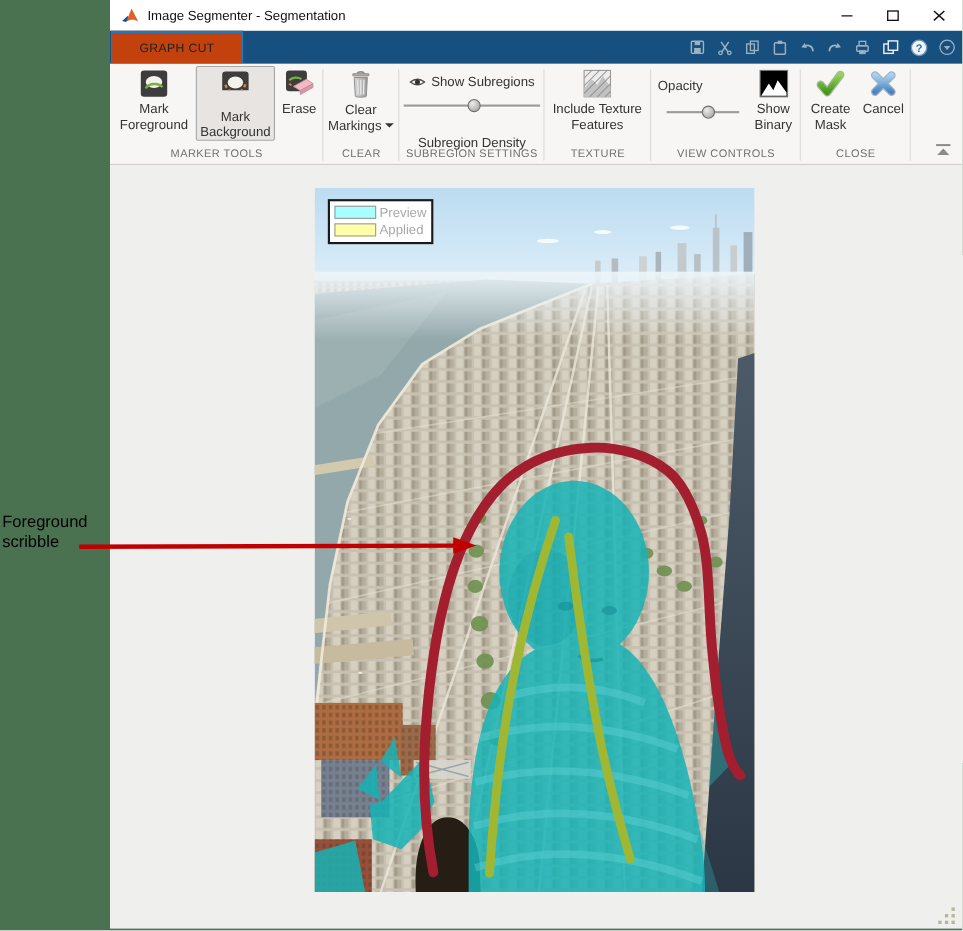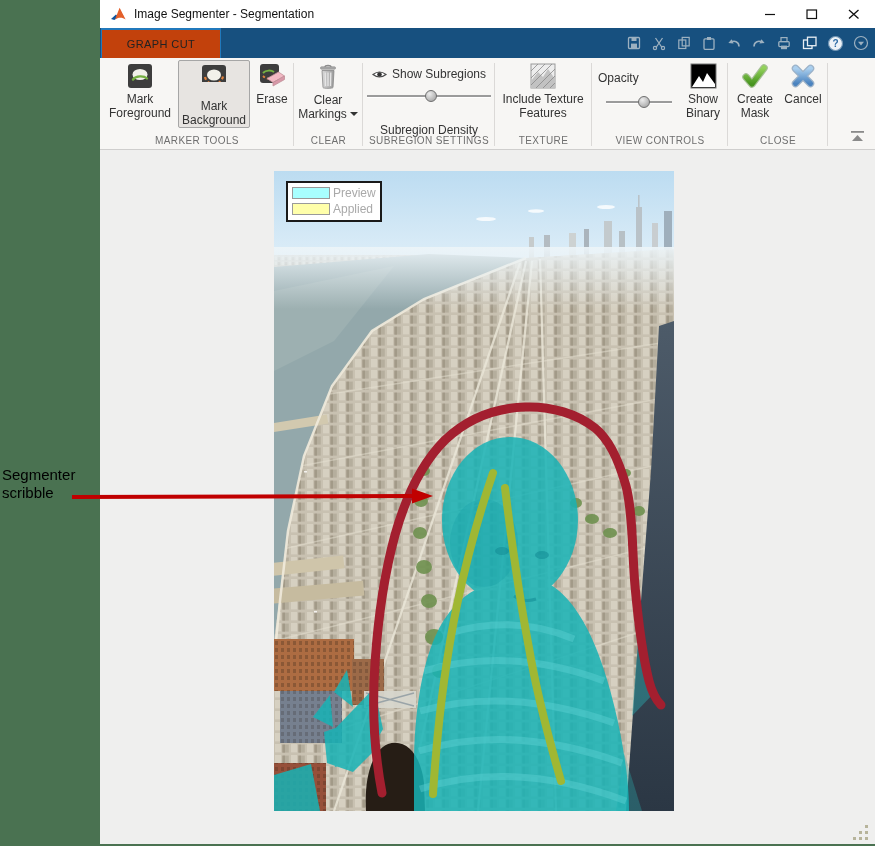--- a/index.html
+++ b/index.html
@@ -47,41 +47,41 @@
   .slider { position:relative; height:14px; }
   .slider .track { position:absolute; left:0; right:0; top:6px; height:2px; background:#9b9b9b;
                    box-shadow:0 1px 0 rgba(255,255,255,.9); }
   .slider .thumb { position:absolute; top:1px; width:12px; height:12px; border-radius:50%;
                    background:radial-gradient(circle at 35% 30%, #ececec, #9a9a9a);
                    border:1px solid #6e6e6e; }
   .collapse-btn { position:absolute; right:8px; bottom:6px; width:18px; height:14px; }
 
   
   .canvas-area { position:absolute; left:0; top:150px; width:100%; height:694px; background:#efefee; }
-  .photo { position:absolute; left:174px; top:21px; width:368px; height:640px; }
+  .photo { position:absolute; left:186px; top:21px; width:368px; height:640px; }
   .photo svg.scene { position:absolute; left:0; top:0; }
   .legend { position:absolute; left:12px; top:10px; background:#ffffff; border:2px solid #1a1a1a;
             padding:2px 4px 3px 4px; }
   .legend-row { display:flex; align-items:center; height:16px; }
   .legend-swatch { width:38px; height:12px; border:1px solid #9a9a9a; }
   .legend-label { margin-left:3px; font-size:12px; color:#a9a9a9; }
   .resize-grip { position:absolute; right:5px; bottom:4px; width:18px; height:16px; }
 
   
   .annotation { position:absolute; left:2px; top:466px; z-index:60; font-size:15px; line-height:18px;
                 color:#000; }
   .arrow-overlay { position:absolute; left:0; top:0; z-index:55; pointer-events:none; }
 </style>
 </head>
 <body>
 
 <div class="stage">
 
   <div class="annotation">
-    <div>Segmenter</div>
+    <div>Foreground</div>
     <div>scribble</div>
   </div>
   <svg class="arrow-overlay" width="875" height="846">
     <line x1="72" y1="497" x2="414" y2="496" stroke-width="4" stroke="#c00000"></line>
     <polygon points="412,488.5 433,496 412,503.5" fill="#c00000"></polygon>
   </svg>
 
   <div class="app-window">
 
     <div class="titlebar">

